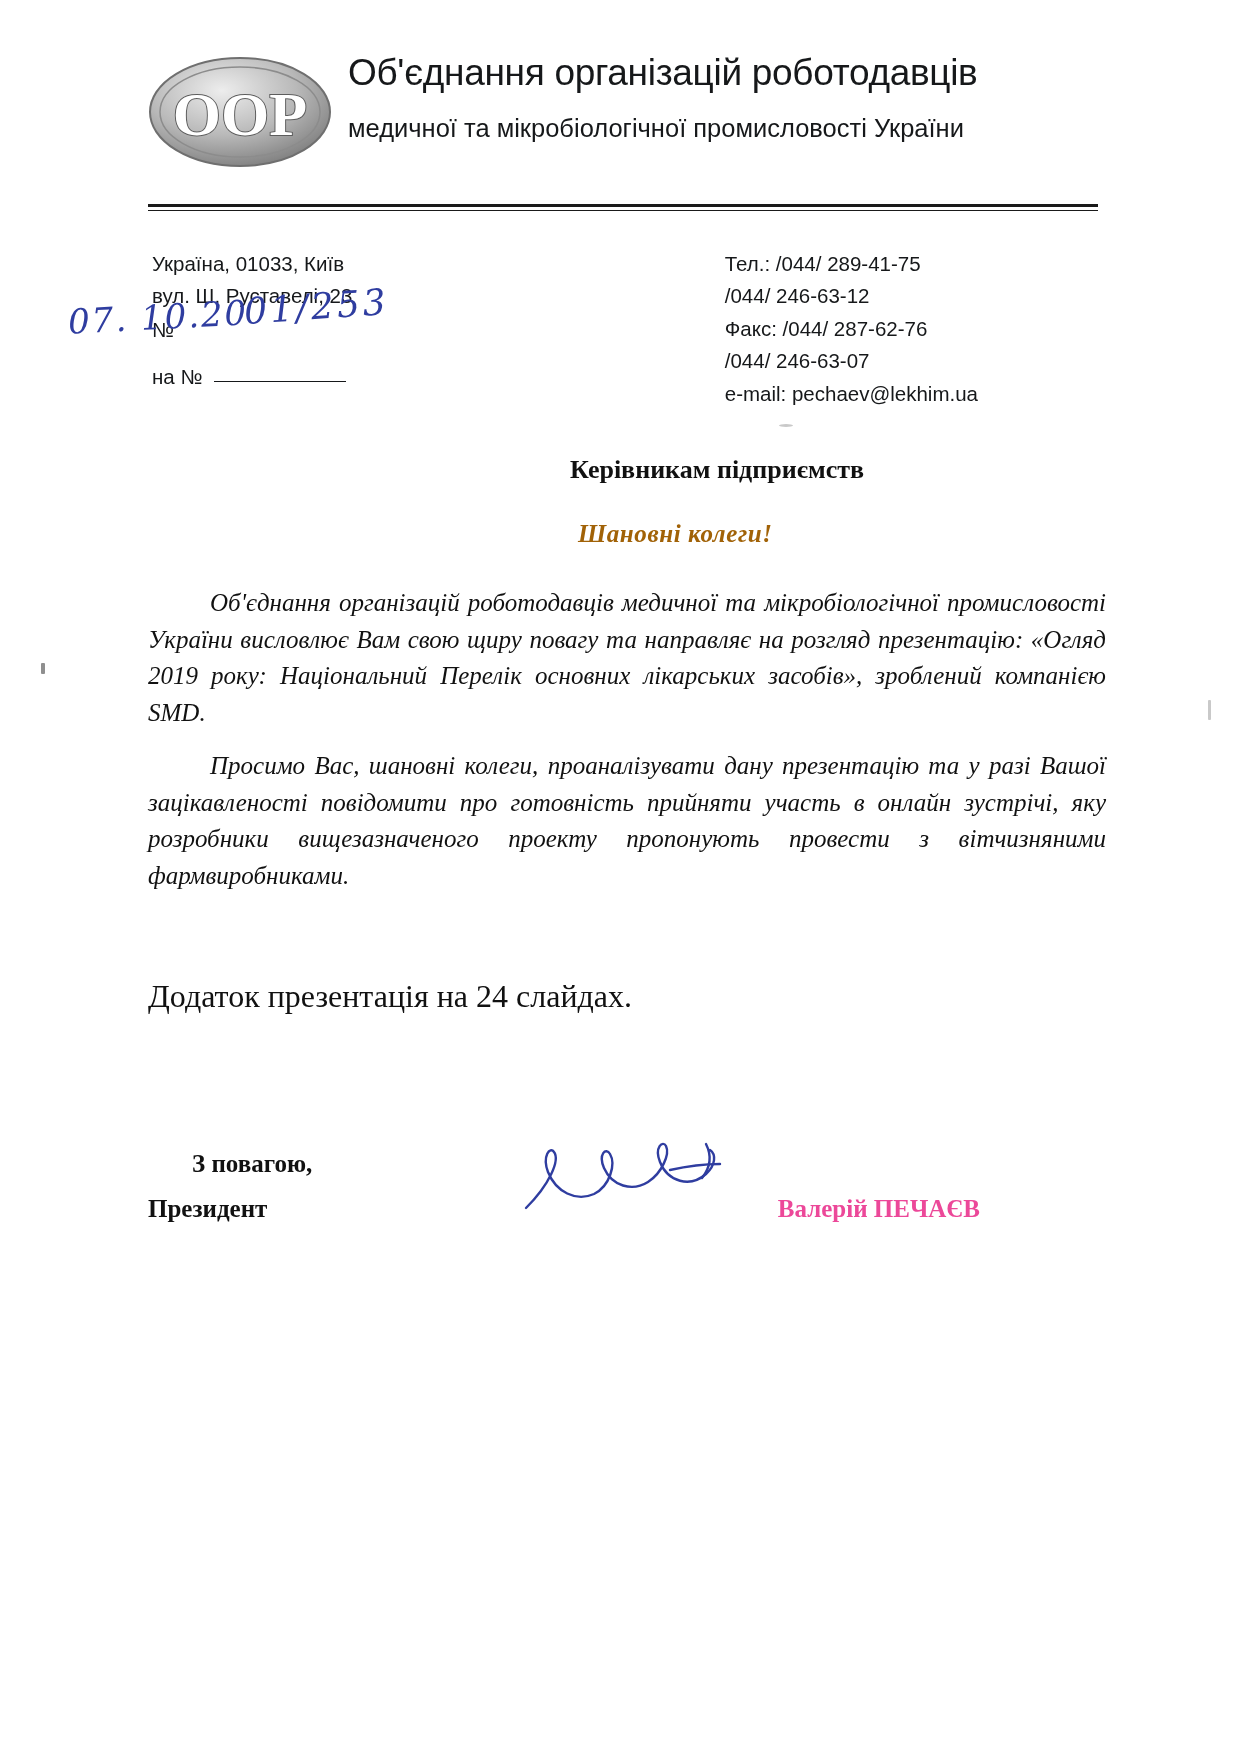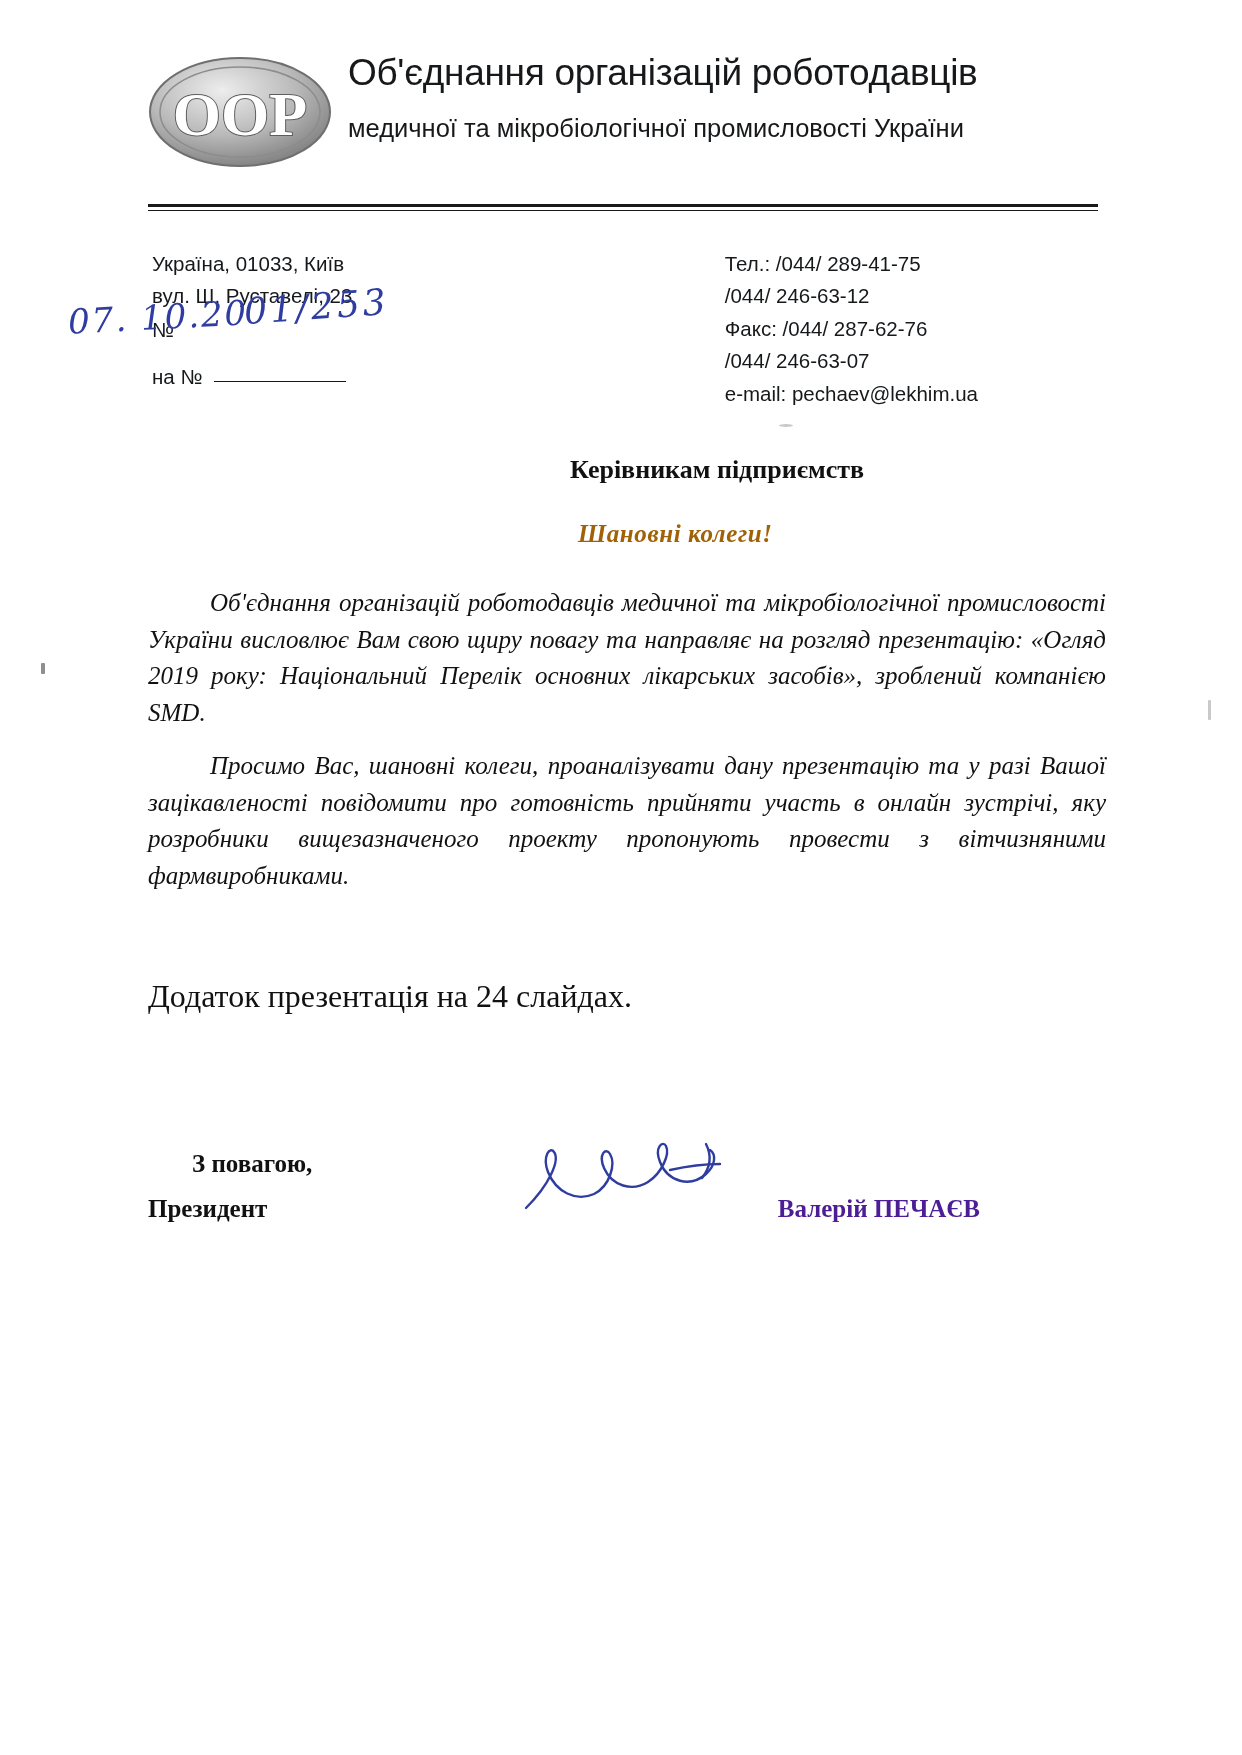--- a/index.html
+++ b/index.html
@@ -194,21 +194,21 @@
     font-weight: bold;
     color: #111;
   }
   .sig-name {
     position: absolute;
     right: 132px;
     top: 1195px;
     font-family: "Liberation Serif", serif;
     font-size: 25px;
     font-weight: bold;
-    color: #4c1d95;
+    color: #ec4899;
   }
   .signature-mark {
     position: absolute;
     left: 520px;
     top: 1130px;
     width: 250px;
     height: 90px;
   }
 
   .speck {

